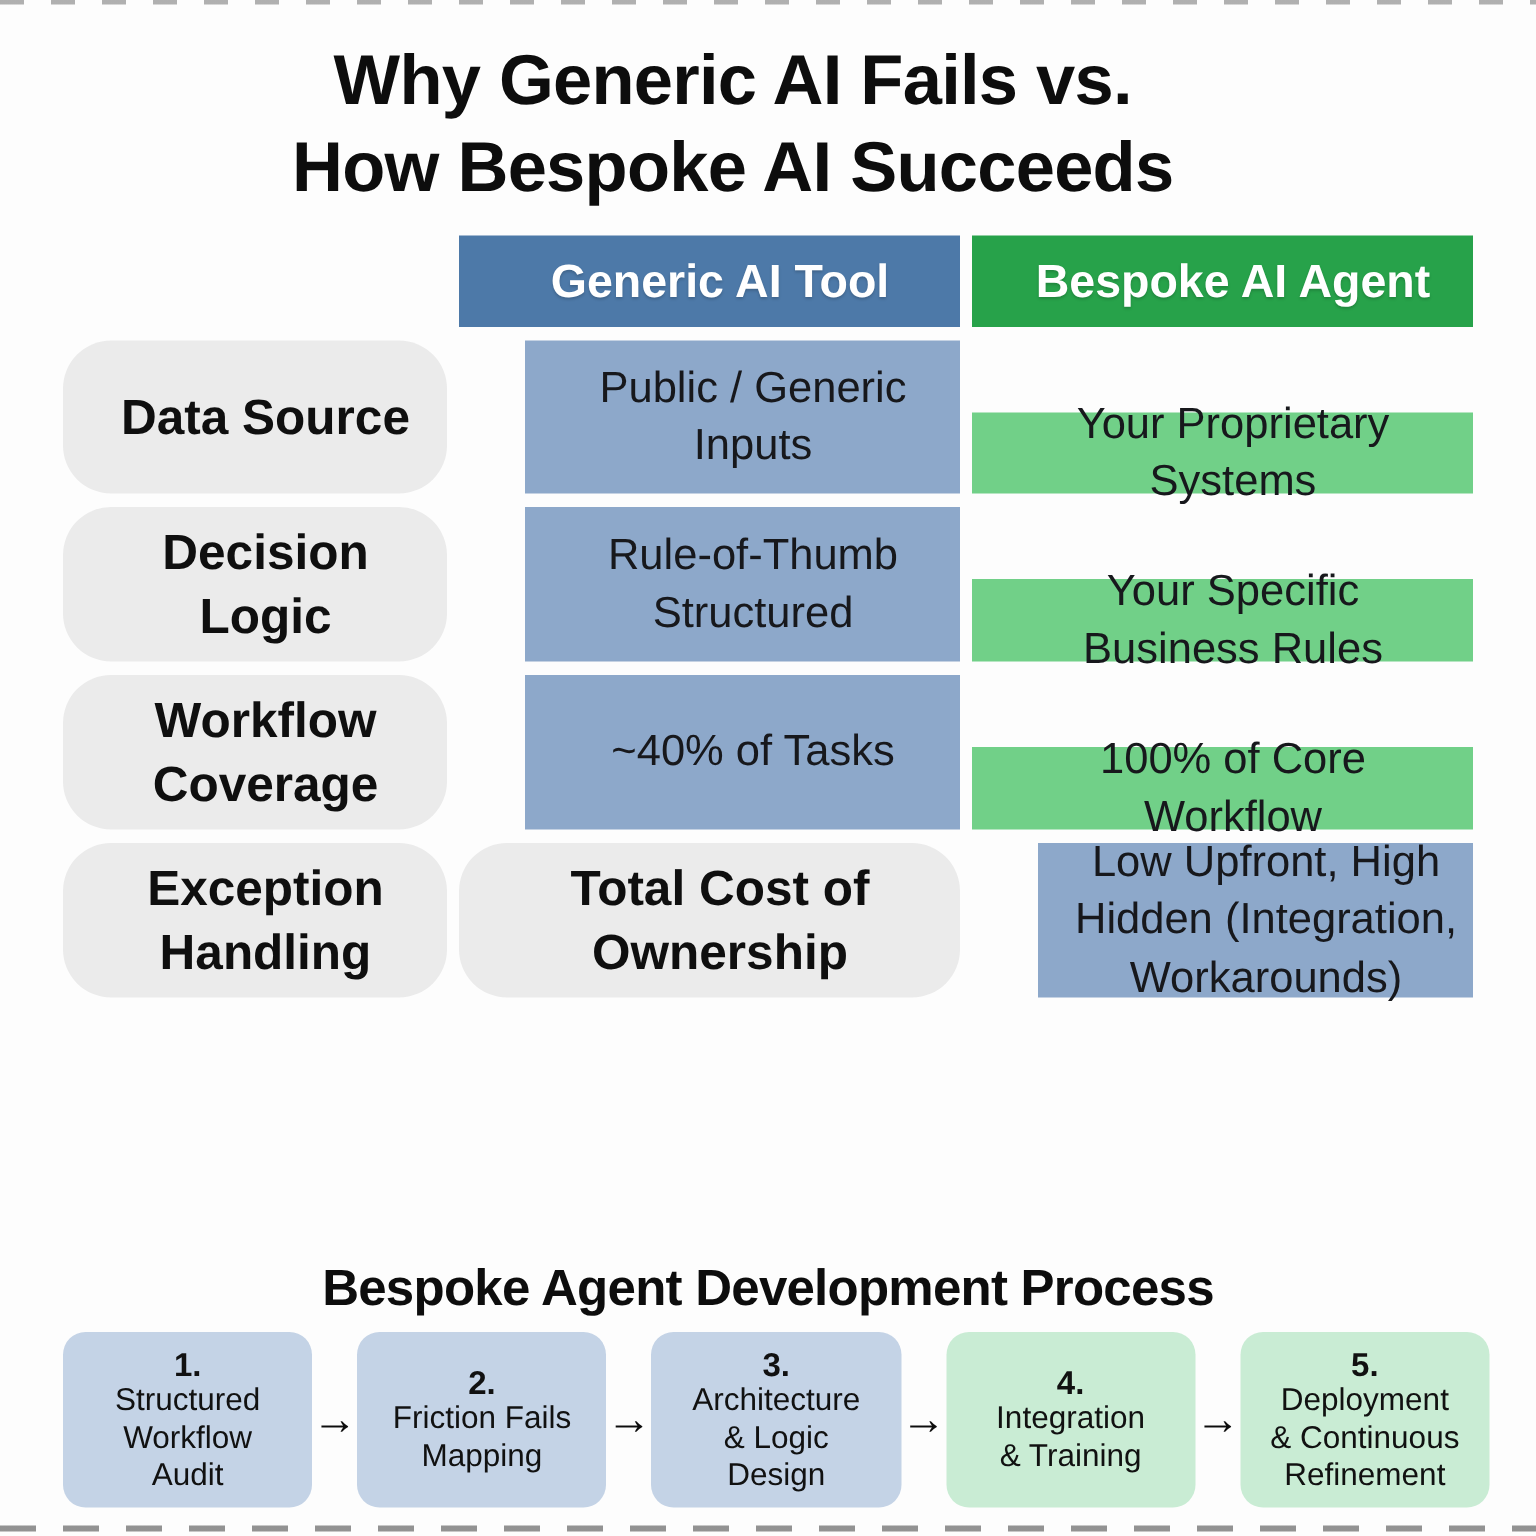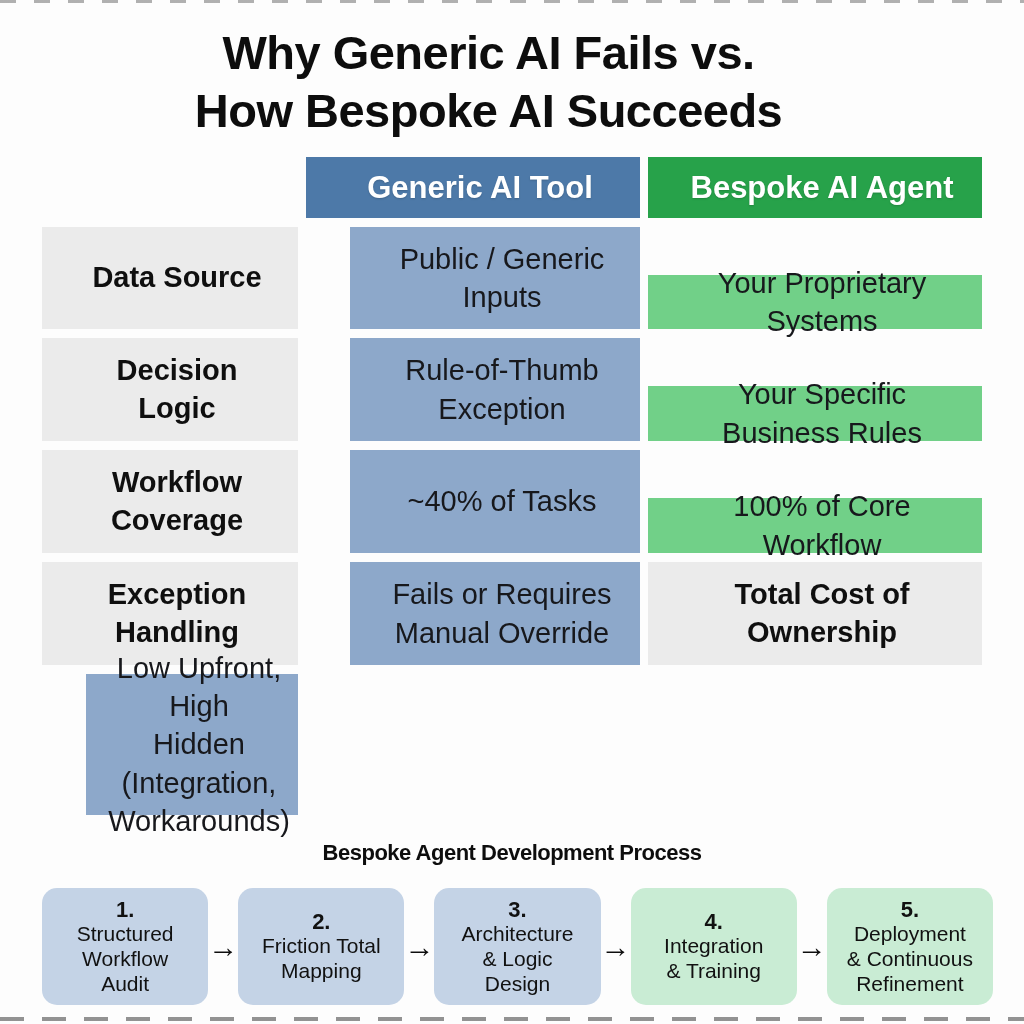--- a/index.html
+++ b/index.html
@@ -43,29 +43,29 @@
   }
   .corner-spacer { background:transparent; }
   .col-header {
     font-weight:700; font-size:31px; color:#ffffff;
     text-shadow:0 1px 2px rgba(0,0,0,.18);
   }
   .col-header.generic { background:var(--header-blue,#4d79a8); }
   .col-header.bespoke { background:var(--header-green,#27a24a); }
   .row-label {
     background:var(--label-gray,#ebebeb);
-    font-weight:700; font-size:29px; line-height:1.3; color:#0f0f0f;
+    font-weight:700; font-size:33px; line-height:1.3; color:#0f0f0f;border-radius:32px;
   }
   .cell { font-size:29px; line-height:1.32; color:#17181c; }
   .cell.generic { background:var(--cell-blue,#8da8ca);margin-left:44px; }
   .cell.bespoke { background:var(--cell-green,#71d088);margin-top:48px; }
 
   .process-title {
     position:absolute; top:840px; left:0; width:1024px;
-    text-align:center; font-weight:700; font-size:22px;
+    text-align:center; font-weight:700; font-size:34px;
     letter-spacing:-0.5px; color:#0d0d0d;
   }
 
   .process-flow {
     position:absolute; top:888px; left:42px; width:951px; height:117px;
     display:flex; align-items:stretch;
   }
   .step {
     width:175px; height:117px; border-radius:15px;
     display:flex; flex-direction:column; align-items:center; justify-content:center;
@@ -97,55 +97,53 @@
 
   <div class="row-label">Data Source</div>
   <div class="cell generic">Public / Generic
 Inputs</div>
   <div class="cell bespoke">Your Proprietary
 Systems</div>
 
   <div class="row-label">Decision
 Logic</div>
   <div class="cell generic">Rule-of-Thumb
-Exception</div>
+Structured</div>
   <div class="cell bespoke">Your Specific
 Business Rules</div>
 
   <div class="row-label">Workflow
 Coverage</div>
   <div class="cell generic">~40% of Tasks</div>
   <div class="cell bespoke">100% of Core
 Workflow</div>
 
   <div class="row-label">Exception
 Handling</div>
-  <div class="cell generic">Fails or Requires
-Manual Override</div>
 
   <div class="row-label">Total Cost of
 Ownership</div>
   <div class="cell generic">Low Upfront, High
 Hidden (Integration,
 Workarounds)</div>
 </div>
 
 <h2 class="process-title">Bespoke Agent Development Process</h2>
 
 <div class="process-flow">
   <div class="step blue">
     <div class="step-num">1.</div>
     <div class="step-label">Structured
 Workflow
 Audit</div>
   </div>
   <div class="flow-arrow">→</div>
   <div class="step blue">
     <div class="step-num">2.</div>
-    <div class="step-label">Friction Total
+    <div class="step-label">Friction Fails
 Mapping</div>
   </div>
   <div class="flow-arrow">→</div>
   <div class="step blue">
     <div class="step-num">3.</div>
     <div class="step-label">Architecture
 &amp; Logic
 Design</div>
   </div>
   <div class="flow-arrow">→</div>

